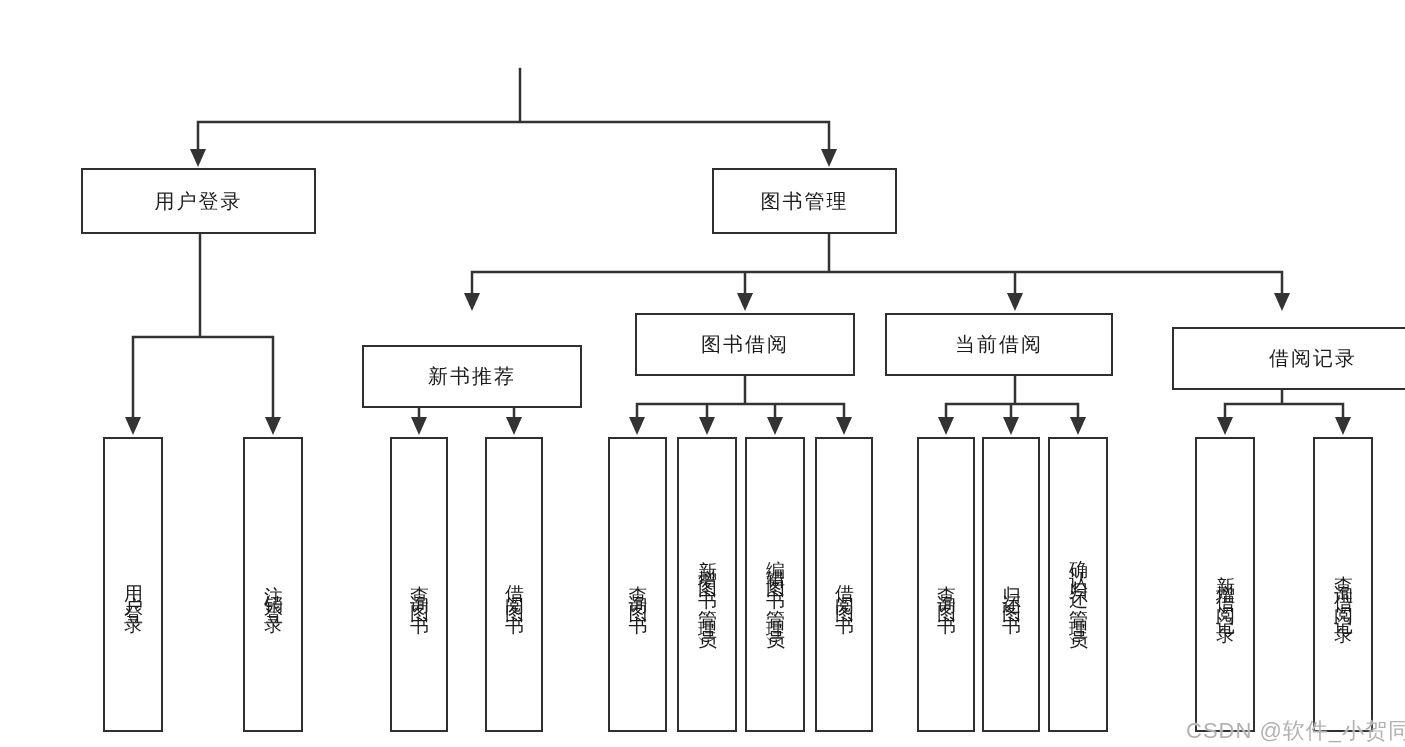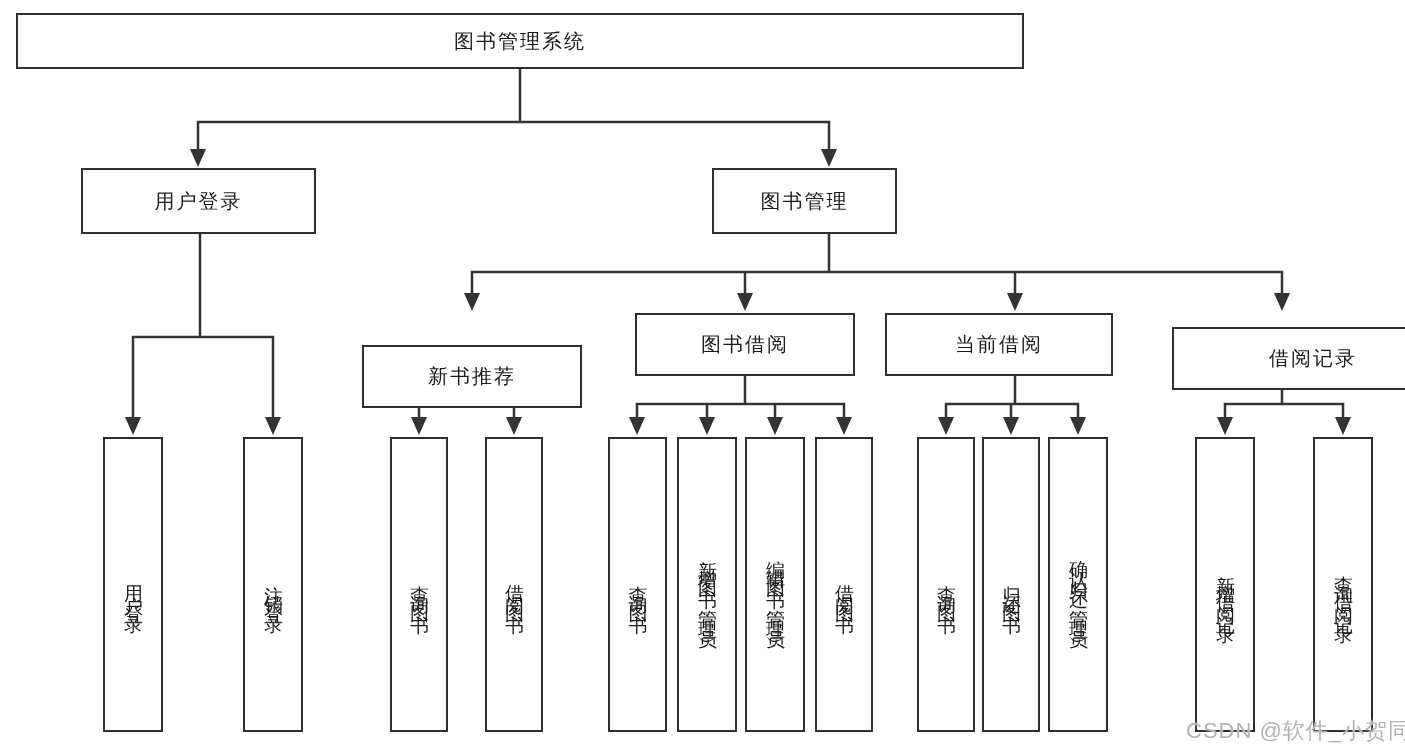--- a/index.html
+++ b/index.html
@@ -96,23 +96,20 @@
       <polygon points="767,417 783,417 775,435"></polygon>
       <polygon points="836,417 852,417 844,435"></polygon>
       <polygon points="938,417 954,417 946,435"></polygon>
       <polygon points="1003,417 1019,417 1011,435"></polygon>
       <polygon points="1070,417 1086,417 1078,435"></polygon>
       <polygon points="1217,417 1233,417 1225,435"></polygon>
       <polygon points="1335,417 1351,417 1343,435"></polygon>
     </g>
   </svg>
 
-  <div class="node h" style="left:16px; top:13px; width:1008px; height:56px;">
-    <span>图书管理系统</span>
-  </div>
 
   <div class="node h" style="left:81px; top:168px; width:235px; height:66px;">
     <span>用户登录</span>
   </div>
   <div class="node h" style="left:712px; top:168px; width:185px; height:66px;">
     <span>图书管理</span>
   </div>
 
   <div class="node h" style="left:362px; top:313px; width:220px; height:63px;margin-top:32px;">
     <span>新书推荐</span>

